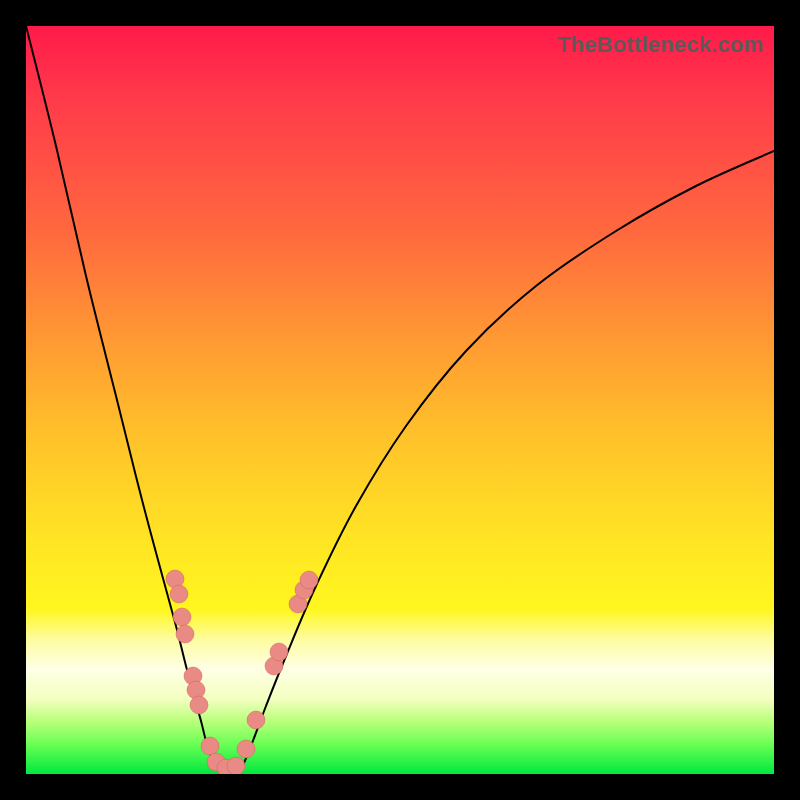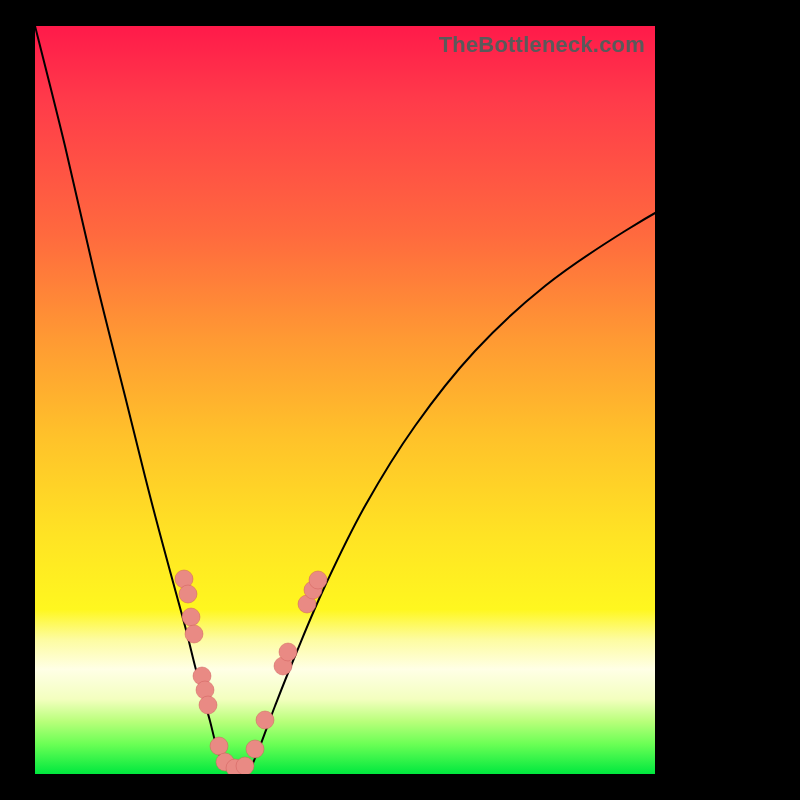--- a/index.html
+++ b/index.html
@@ -5,23 +5,23 @@
   html, body {
     margin: 0;
     padding: 0;
     width: 800px;
     height: 800px;
     background: #000000;
     overflow: hidden;
   }
   .frame {
     position: absolute;
-    left: 35px;
+    left: 26px;
     top: 26px;
-    width: 620px;
+    width: 748px;
     height: 748px;
     background: linear-gradient(
       to bottom,
       #ff1a4a 0%,
       #ff3b4a 10%,
       #ff6a3e 28%,
       #ff9a33 42%,
       #ffc22a 55%,
       #ffe324 68%,
       #fff71f 78%,

